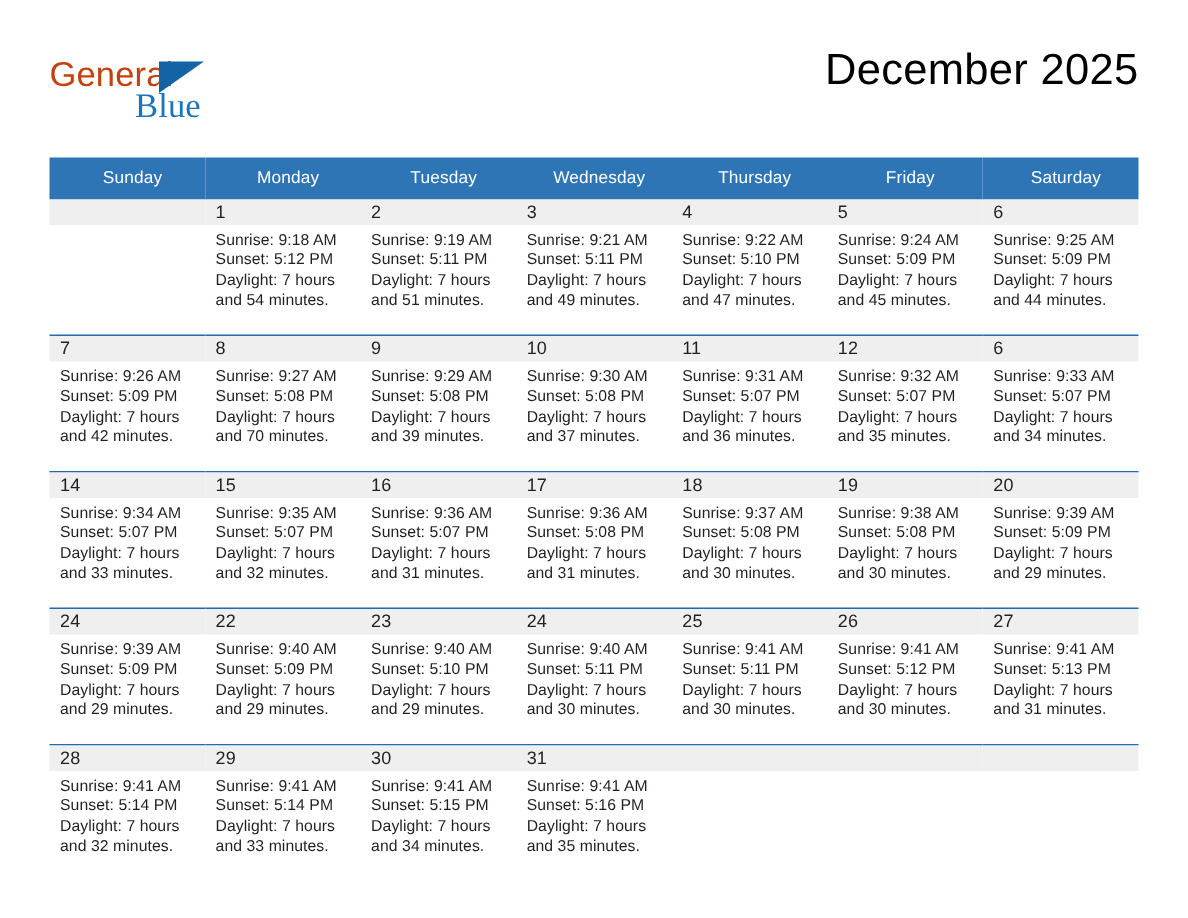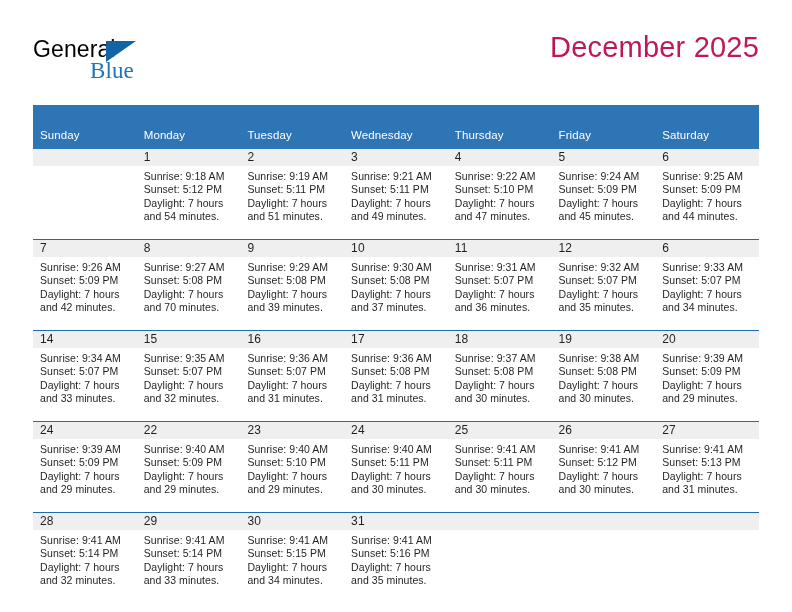--- a/index.html
+++ b/index.html
@@ -38,21 +38,21 @@
     height: 52px;
     user-select: none;
   }
   .brand-general {
     position: absolute;
     left: 0;
     top: 0;
     font-size: 23px;
     line-height: 26px;
     letter-spacing: 0.1px;
-    color: #000000;
+    color: #c2410c;
     font-family: "Liberation Sans", sans-serif;
   }
   .brand-tri {
     position: absolute;
     left: 73px;
     top: 5px;
     width: 0;
     height: 0;
     border-left: 30px solid #1464a5;
     border-bottom: 21px solid transparent;
@@ -69,21 +69,21 @@
   }
   .title-block {
     position: absolute;
     right: 33px;
     top: 30px;
     text-align: right;
   }
   .cal-title {
     font-size: 29px;
     line-height: 34px;
-    color: #be185d;
+    color: #000000;
     font-weight: normal;
     margin: 0;
     letter-spacing: 0.2px;
   }
   .cal-subtitle {
     font-size: 15px;
     line-height: 20px;
     color: #231f20;
     margin: 4px 0 0 0;
     font-weight: normal;
@@ -99,22 +99,22 @@
     border-collapse: collapse;
     table-layout: fixed;
   }
   .calendar col { width: 103.71px; }
 
   thead th {
     background: #2e75b6;
     color: #ffffff;
     font-size: 11.5px;
     font-weight: normal;
-    text-align: left;
-    padding: 20px 0 5px 7px;
+    text-align: center;
+    padding: 4px 0 5px 7px;
     height: 19px;
     letter-spacing: 0.1px;
     border: none;
     margin-top: 24px;
   }
 
   tbody tr.week-row > td {
     vertical-align: top;
     padding: 0;
     border-top: 1.6px solid #1f6bb0;

